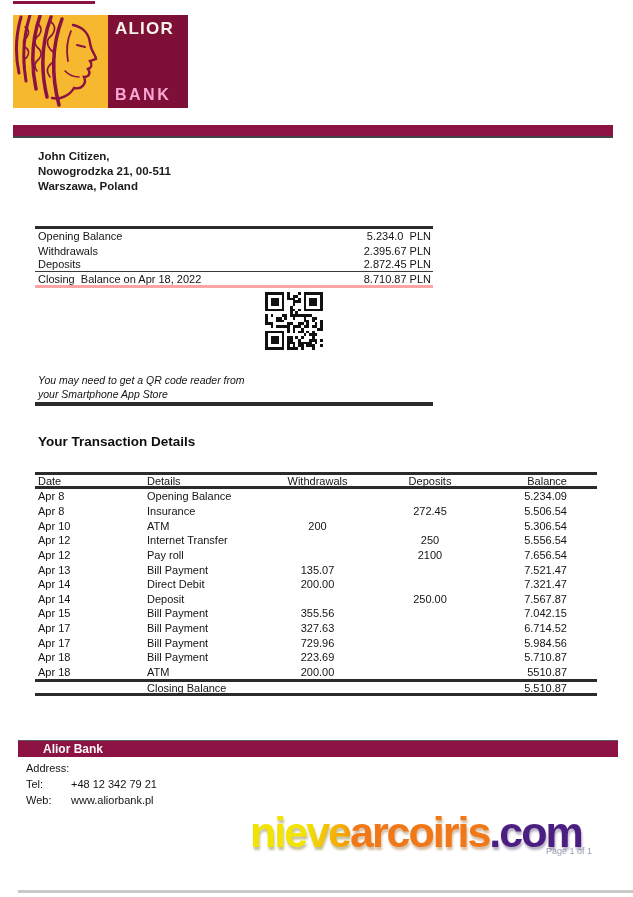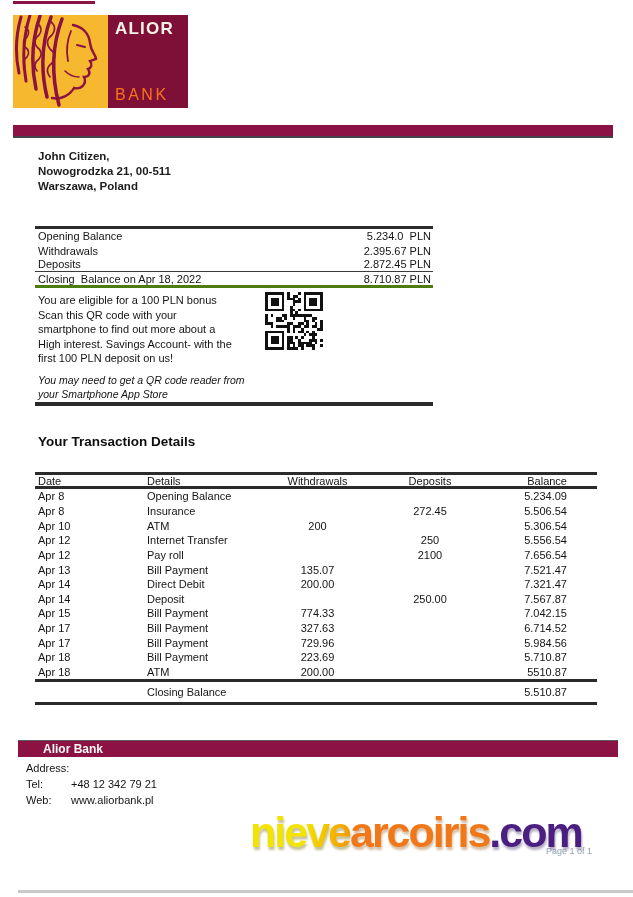--- a/index.html
+++ b/index.html
@@ -10,54 +10,54 @@
     font-family:"Liberation Sans", sans-serif; color:#141414;padding-left:40px;
   }
   
   .top-strip { position:absolute; left:13px; top:1px; width:82px; height:3px; background:#8B1242; }
 
   
   .logo { position:absolute; left:13px; top:15px; width:175px; height:93px; display:flex; }
   .logo-gold { width:95px; height:93px; background:#F5B82E; position:relative; overflow:hidden; }
   .logo-panel { width:80px; height:93px; background:#7E1038; display:flex; flex-direction:column; justify-content:center; padding-left:7px; }
   .logo-alior { color:#F7F2E6; font-size:17px; font-weight:700; letter-spacing:1.2px; line-height:18px; }
-  .logo-bank  { color:#f97316; font-size:16px; font-weight:400; letter-spacing:2.5px; line-height:18px;margin-top:48px; }
+  .logo-bank  { color:#f9a8d4; font-size:16px; font-weight:700; letter-spacing:2.5px; line-height:18px;margin-top:48px; }
 
   
   .divider-bar { position:absolute; left:13px; top:125px; width:600px; height:13px;
     background:#8B1242; border-bottom:2px solid #43434a; }
 
   
   .recipient { position:absolute; left:38px; top:149px; font-size:11.5px; line-height:15px; font-weight:700; color:#1c1c1c; }
 
   
   .summary { position:absolute; left:35px; top:226px; width:398px; border-top:3px solid #2b2b2b; }
   .summary-row { display:flex; justify-content:space-between; height:14.4px; align-items:center; font-size:11px; }
   .summary-row.sep { border-bottom:1.5px solid #3a3a3a; }
-  .summary-row.closing { height:16px; border-bottom:3px solid #4d7c0f; }
+  .summary-row.closing { height:16px; border-bottom:3px solid #fca5a5; }
   .s-label { padding-left:3px; white-space:pre; }
   .s-value { padding-right:2px; white-space:pre; }
 
   
   .promo { position:absolute; left:35px; top:290px; width:398px; height:116px; border-bottom:4px solid #2b2b2b; }
   .promo-lines { position:absolute; left:3px; top:3px; width:245px; font-size:11px; line-height:14.6px; }
   .promo-note  { position:absolute; left:3px; top:84px; width:260px; font-size:10.5px; line-height:13.5px; font-style:italic; }
   .qr-box { position:absolute; left:228px; top:2px; width:62px; height:58px; }
   .qr-box svg { width:100%; height:100%; }
 
   
   .tx-title { position:absolute; left:38px; top:434px; font-size:13.5px; font-weight:700; color:#0e0e0e; }
   .tx-table { position:absolute; left:35px; top:472px; width:562px; }
   .tx-header { display:grid; grid-template-columns:112px 113px 115px 110px 1fr;
     height:17px; align-items:center; font-size:11px; font-weight:400;
     border-top:3px solid #2b2b2b; border-bottom:3px solid #2b2b2b; }
   .tx-row { display:grid; grid-template-columns:112px 113px 115px 110px 1fr;
     height:14.65px; align-items:center; font-size:11px; }
   .tx-closing { display:grid; grid-template-columns:112px 113px 115px 110px 1fr;
-    height:26px; align-items:center; font-size:11px;
+    height:17px; align-items:center; font-size:11px;
     border-top:3px solid #2b2b2b; border-bottom:3.5px solid #2b2b2b; }
   .c-date { padding-left:3px; }
   .c-wd, .c-dep { text-align:center; }
   .c-bal { text-align:right; padding-right:30px; }
 
   
   .footer-bar { position:absolute; left:18px; top:740px; width:600px; height:17px;
     background:#8B1242; color:#fdfbf6; font-size:12px; font-weight:700;
     line-height:17px; padding-left:25px; border-top:1px solid #5d5d63; }
   .contacts { position:absolute; left:26px; top:761px; font-size:11px; }
@@ -129,27 +129,20 @@
         <span class="s-label">Deposits</span>
         <span class="s-value">2.872.45 PLN</span>
       </div>
       <div class="summary-row closing">
         <span class="s-label">Closing  Balance on Apr 18, 2022</span>
         <span class="s-value">8.710.87 PLN</span>
       </div>
     </div>
 
   <div class="promo">
-    <div class="promo-lines">
-        <div>You are eligible for a 100 PLN bonus</div>
-        <div>Scan this QR code with your</div>
-        <div>smartphone to find out more about a</div>
-        <div>High interest. Savings Account- with the</div>
-        <div>first 100 PLN deposit on us!</div>
-      </div>
     <div class="promo-note">
         <div>You may need to get a QR code reader from</div>
         <div>your Smartphone App Store</div>
       </div>
     <div class="qr-box">
       <svg id="qr-svg" viewBox="0 0 21 21" shape-rendering="crispEdges">
           <rect x="0" y="0" width="21" height="21" fill="#ffffff"></rect>
           <rect x="8" y="0" width="1" height="1" fill="#111"></rect>
           <rect x="12" y="0" width="1" height="1" fill="#111"></rect>
           <rect x="8" y="1" width="1" height="1" fill="#111"></rect>
@@ -346,21 +339,21 @@
         <div class="tx-row">
           <span class="c-date">Apr 14</span>
           <span class="c-details">Deposit</span>
           <span class="c-wd"></span>
           <span class="c-dep">250.00</span>
           <span class="c-bal">7.567.87</span>
         </div>
         <div class="tx-row">
           <span class="c-date">Apr 15</span>
           <span class="c-details">Bill Payment</span>
-          <span class="c-wd">774.33</span>
+          <span class="c-wd">355.56</span>
           <span class="c-dep"></span>
           <span class="c-bal">7.042.15</span>
         </div>
         <div class="tx-row">
           <span class="c-date">Apr 17</span>
           <span class="c-details">Bill Payment</span>
           <span class="c-wd">327.63</span>
           <span class="c-dep"></span>
           <span class="c-bal">6.714.52</span>
         </div>

